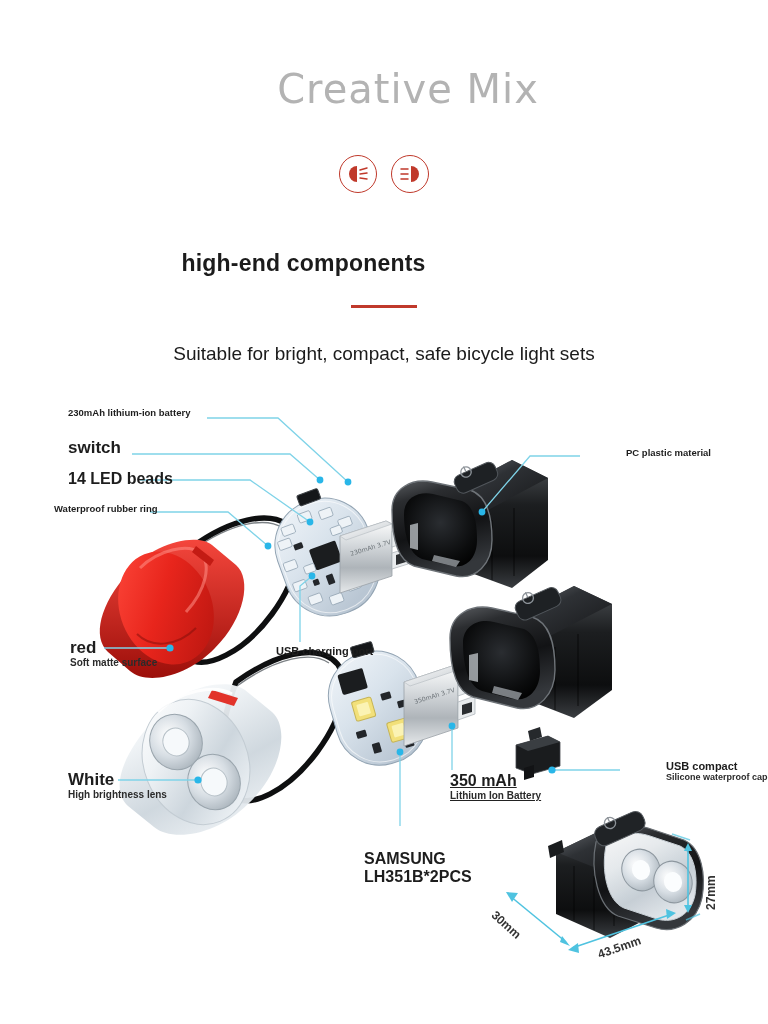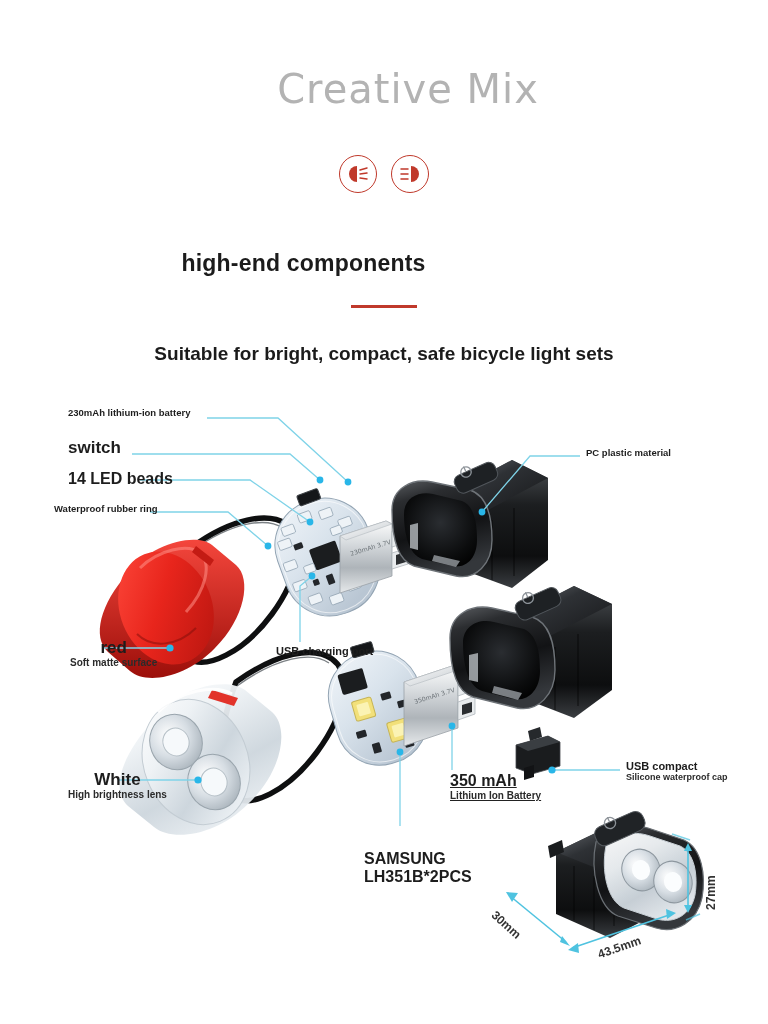--- a/index.html
+++ b/index.html
@@ -29,36 +29,36 @@
   .sub-head {
     position:absolute; left:0; top:250px; width:607px; text-align:center;
     font-size:23px; font-weight:700; color:#1b1b1b; letter-spacing:.2px;
   }
   .rule {
     position:absolute; left:50%; top:305px; transform:translateX(-50%);
     width:66px; height:3px; background:#c0392b;
   }
   .tagline {
     position:absolute; left:0; top:343px; width:768px; text-align:center;
-    font-size:19px; font-weight:700; color:#1b1b1b;
+    font-size:19px; font-weight:400; color:#1b1b1b;
   }
 
   
   .stage { position:absolute; left:0; top:390px; width:768px; height:634px; }
   .leaders { position:absolute; inset:0; width:768px; height:634px; }
 
   
   .cal { position:absolute; }
   .cal .t1 { white-space:nowrap; font-weight:700; color:#1d1d1d; line-height:1.12; }
   .cal .t2 { white-space:nowrap; font-weight:700; color:#2b2b2b; line-height:1.2; }
-  .cal.r { text-align:left; }
+  .cal.r { text-align:left;margin-left:40px; }
 
   .sz-sm  .t1 { font-size:9.5px; }
   .sz-md  .t1 { font-size:11px; }
-  .sz-lg  .t1 { font-size:17px;text-align:center; }
+  .sz-lg  .t1 { font-size:17px; }
   .sz-xl  .t1 { font-size:16px; }
   .sz-md  .t2 { font-size:9px; }
   .sz-lg  .t2 { font-size:10px; }
   .sz-xl  .t2 { font-size:10px; }
 
   
   .dim { position:absolute; font-size:12px; font-weight:700; color:#333;
          font-family:"Liberation Sans", sans-serif; white-space:nowrap; }
 
   

